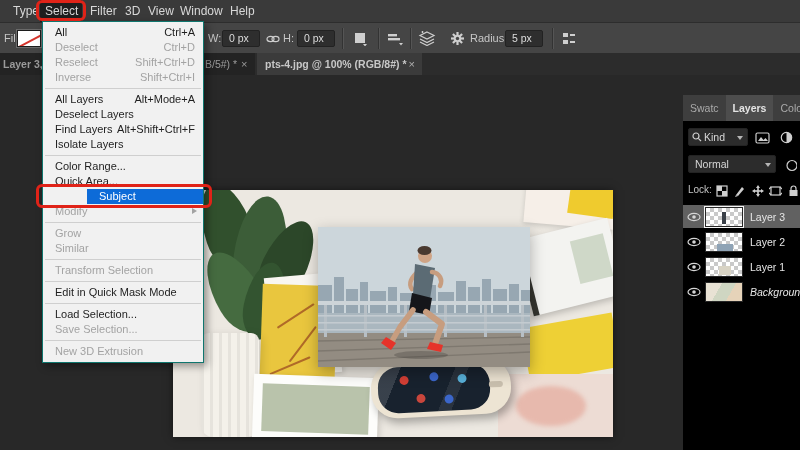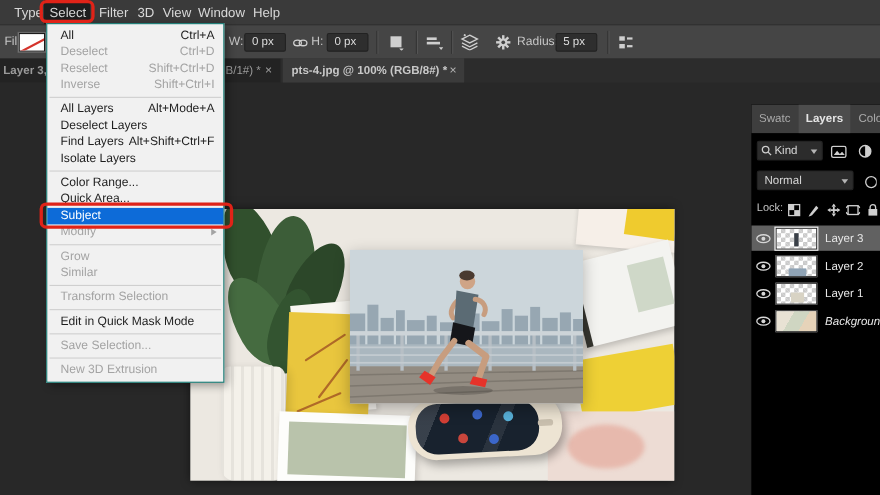--- a/index.html
+++ b/index.html
@@ -59,21 +59,21 @@
   .app-dot { position:absolute; width:9px; height:9px; border-radius:50%; }
   .phone .port { position:absolute; right:8px; top:24px; width:14px; height:6px; background:#c9bfae; border-radius:3px; }
   .runner-photo { position:absolute; left:145px; top:37px; width:212px; height:140px; box-shadow:0 5px 14px rgba(0,0,0,.3); }
   .runner-photo svg { display:block; width:212px; height:140px; }
   
   .dropdown { position:absolute; left:42px; top:21px; width:162px; background:#f1f1f1; border:1px solid #0f766e;
               box-shadow:3px 3px 8px rgba(0,0,0,.4); z-index:50; padding:3px 0; }
   .mi { position:relative; height:15px; line-height:15px; font-size:11px; color:#1e1e1e; padding:0 8px 0 12px; white-space:nowrap; }
   .mi .sc { position:absolute; right:8px; top:0; }
   .mi.disabled { color:#a3a3a3; }
-  .mi.selected { background:#0d6bd8; color:#fff; }
+  .mi.selected { background:#0d6bd8; color:#fff;margin-left:44px; }
   .mi .arrow { position:absolute; right:6px; top:4px; width:0; height:0; border-left:5px solid #a3a3a3; border-top:3.5px solid transparent; border-bottom:3.5px solid transparent; }
   .msep { height:0; border-top:1px solid #cfcfcf; margin:3px 2px; }
   
   .annot { position:absolute; border:3px solid #e02318; border-radius:6px; z-index:60; pointer-events:none; }
   .annot-select { left:36px; top:0px; width:50px; height:21px; }
   .annot-subject { left:36px; top:184px; width:176px; height:24px; }
   
   .panel { position:absolute; left:683px; top:95px; width:117px; height:355px; background:#000000; z-index:10; overflow:hidden; }
   .panel-tabs { position:absolute; left:0; top:0; width:100%; height:26px; background:#3e3e3e; display:flex; }
   .ptab { height:26px; line-height:26px; font-size:10.5px; color:#aaa; padding:0 7px; white-space:nowrap; }
@@ -177,21 +177,21 @@
             <rect x="1" y="8" width="5" height="4"></rect>
             <rect x="8" y="9" width="5" height="2"></rect>
           </g>
         </svg>
     </span>
   </div>
 
   <div class="tabbar">
     <div class="doc-tab1">
       <span class="frag-left">Layer 3, R</span>
-      <span class="frag-right">B/1#) *</span>
+      <span class="frag-right">B/5#) *</span>
       <span class="tab-close">×</span>
     </div>
     <div class="doc-tab2">
       <span class="tab-label">pts-4.jpg @ 100% (RGB/8#) *</span>
       <span class="tab-close">×</span>
     </div>
   </div>
 
   <div class="workarea">
     <div class="canvas">
@@ -307,20 +307,21 @@
     <div class="mi selected"><span>Subject</span></div>
     <div class="mi disabled"><span>Modify</span><span class="arrow"></span></div>
     <div class="msep"></div>
     <div class="mi disabled"><span>Grow</span></div>
     <div class="mi disabled"><span>Similar</span></div>
     <div class="msep"></div>
     <div class="mi disabled"><span>Transform Selection</span></div>
     <div class="msep"></div>
     <div class="mi"><span>Edit in Quick Mask Mode</span></div>
     <div class="msep"></div>
+    <div class="mi"><span>Load Selection...</span></div>
     <div class="mi disabled"><span>Save Selection...</span></div>
     <div class="msep"></div>
     <div class="mi disabled"><span>New 3D Extrusion</span></div>
   </div>
   <div class="annot annot-subject"></div>
 
   <div class="panel">
     <div class="panel-tabs">
       <div class="ptab">Swatc</div>
       <div class="ptab active">Layers</div>

